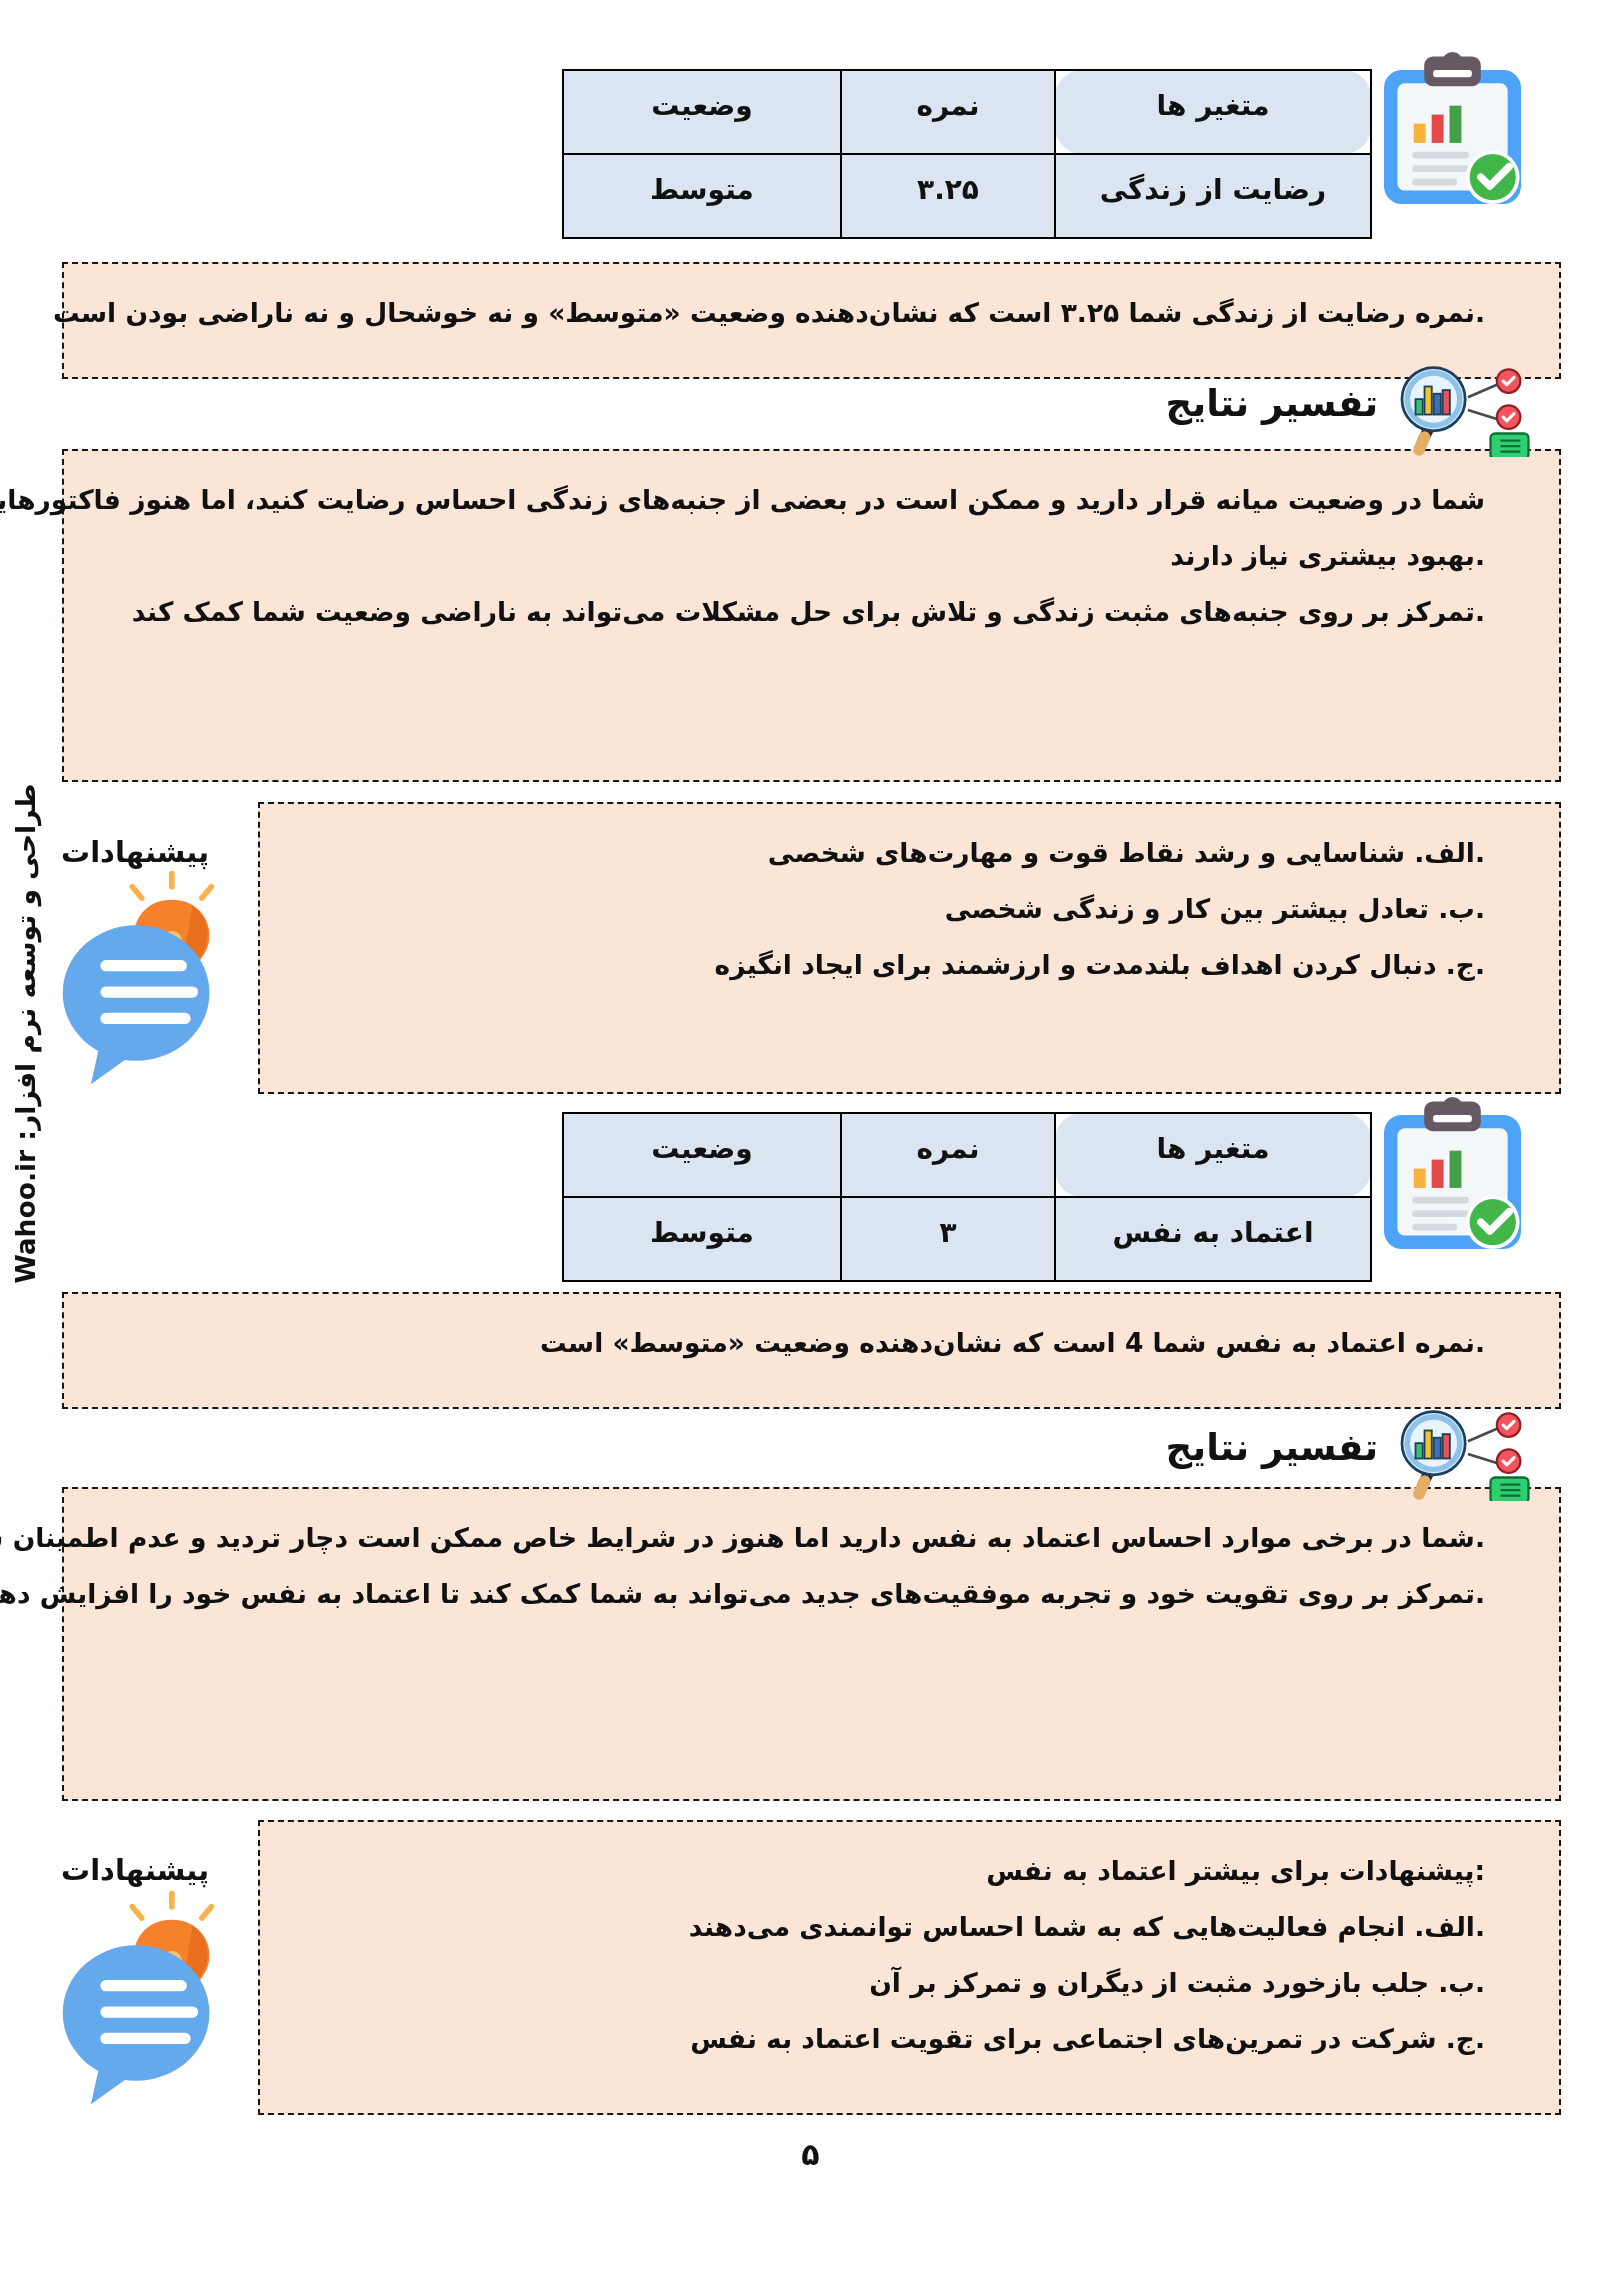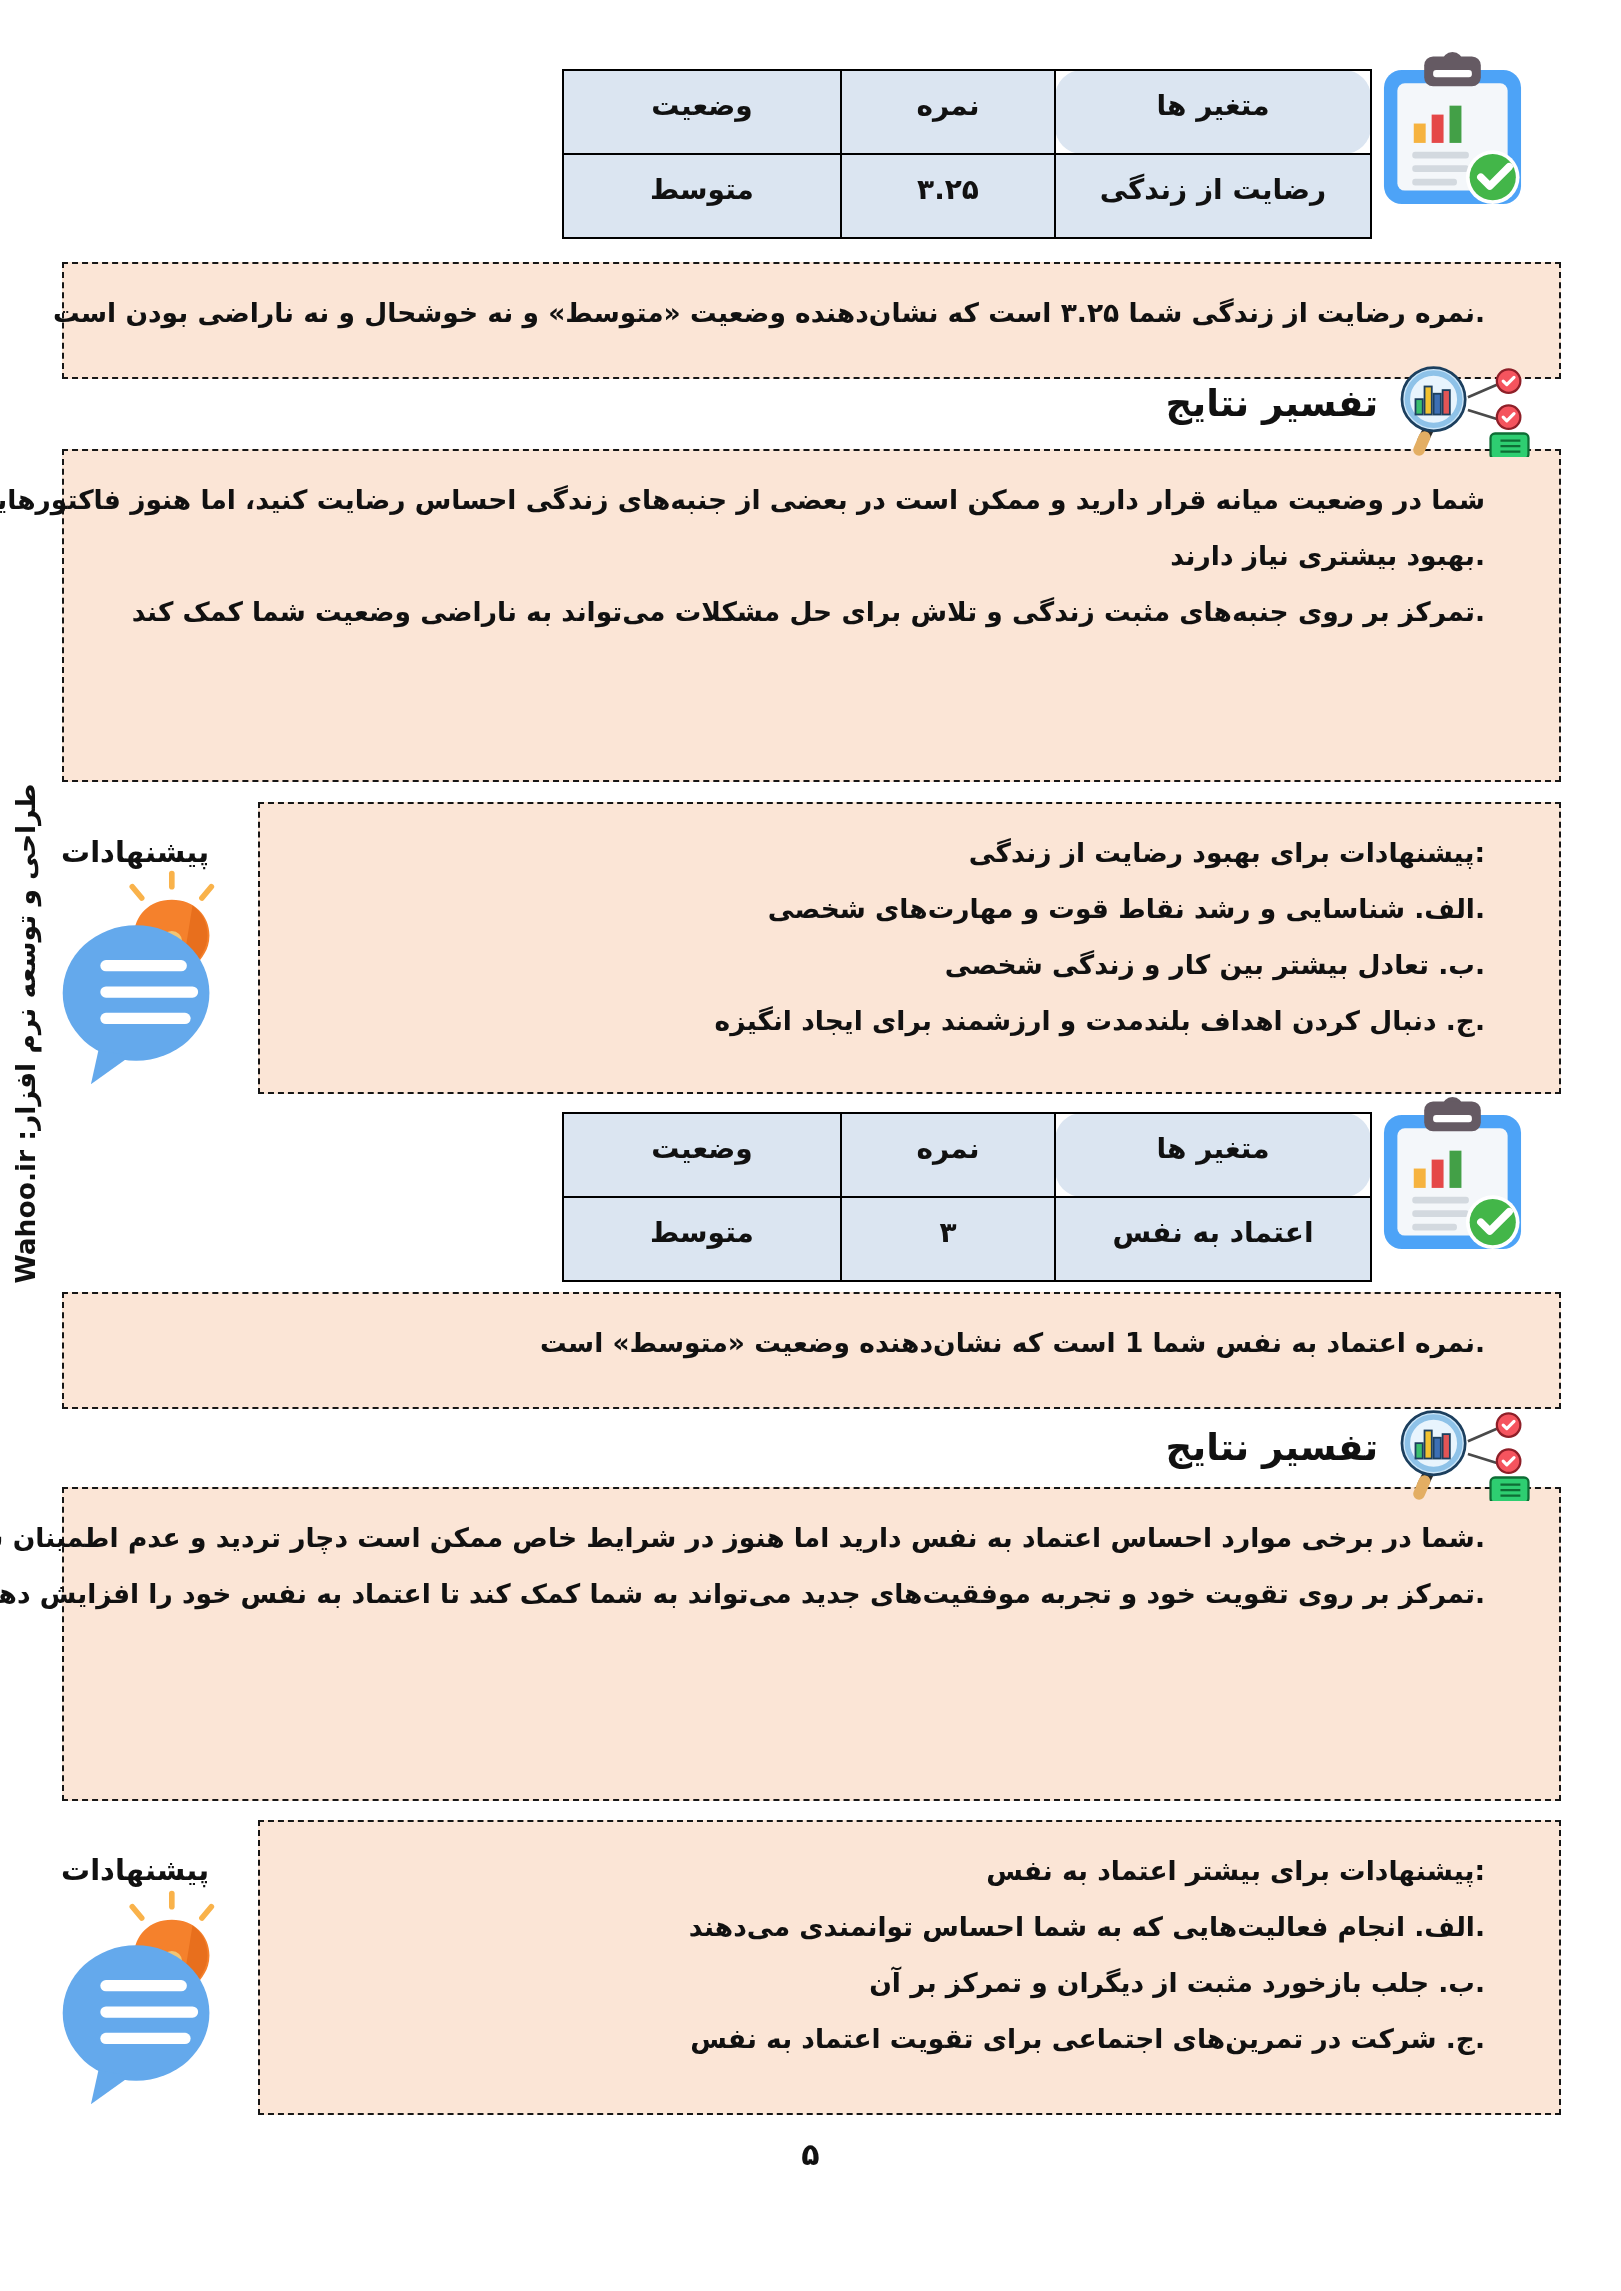--- a/index.html
+++ b/index.html
@@ -152,21 +152,20 @@
   <div class="line">.بهبود بیشتری نیاز دارند</div>
   <div class="line">.تمرکز بر روی جنبه‌های مثبت زندگی و تلاش برای حل مشکلات می‌تواند به ناراضی وضعیت شما کمک کند</div>
 </div>
 
 <div class="sugg-label l1">پیشنهادات</div>
 <svg class="idea-icon i1" viewBox="0 0 196 236">
     <use href="#idea-icon"></use>
   </svg>
 
 <div class="peach-box sugg-box s1">
-  <div class="line">:پیشنهادات برای بهبود رضایت از زندگی</div>
   <div class="line">.الف. شناسایی و رشد نقاط قوت و مهارت‌های شخصی</div>
   <div class="line">.ب. تعادل بیشتر بین کار و زندگی شخصی</div>
   <div class="line">.ج. دنبال کردن اهداف بلندمدت و ارزشمند برای ایجاد انگیزه</div>
 </div>
 
 <table class="score-table t2">
   <tbody>
       <tr>
     <th class="col-var">متغیر ها</th>
     <th class="col-score">نمره</th>
@@ -178,21 +177,21 @@
     <td>متوسط</td>
   </tr>
 </tbody>
   </table>
 
 <svg class="clipboard c2" viewBox="0 0 100 108">
   <use href="#clipboard-icon"></use>
 </svg>
 
 <div class="peach-box box-summary2">
-  <div class="line">.نمره اعتماد به نفس شما 1 است که نشان‌دهنده وضعیت «متوسط» است</div>
+  <div class="line">.نمره اعتماد به نفس شما 4 است که نشان‌دهنده وضعیت «متوسط» است</div>
 </div>
 
 <div class="results-heading h2">
   <svg viewBox="0 0 160 104">
       <use href="#magnifier-icon"></use>
     </svg>
   <span class="title">تفسیر نتایج</span>
 </div>
 
 <div class="peach-box box-interp2">

